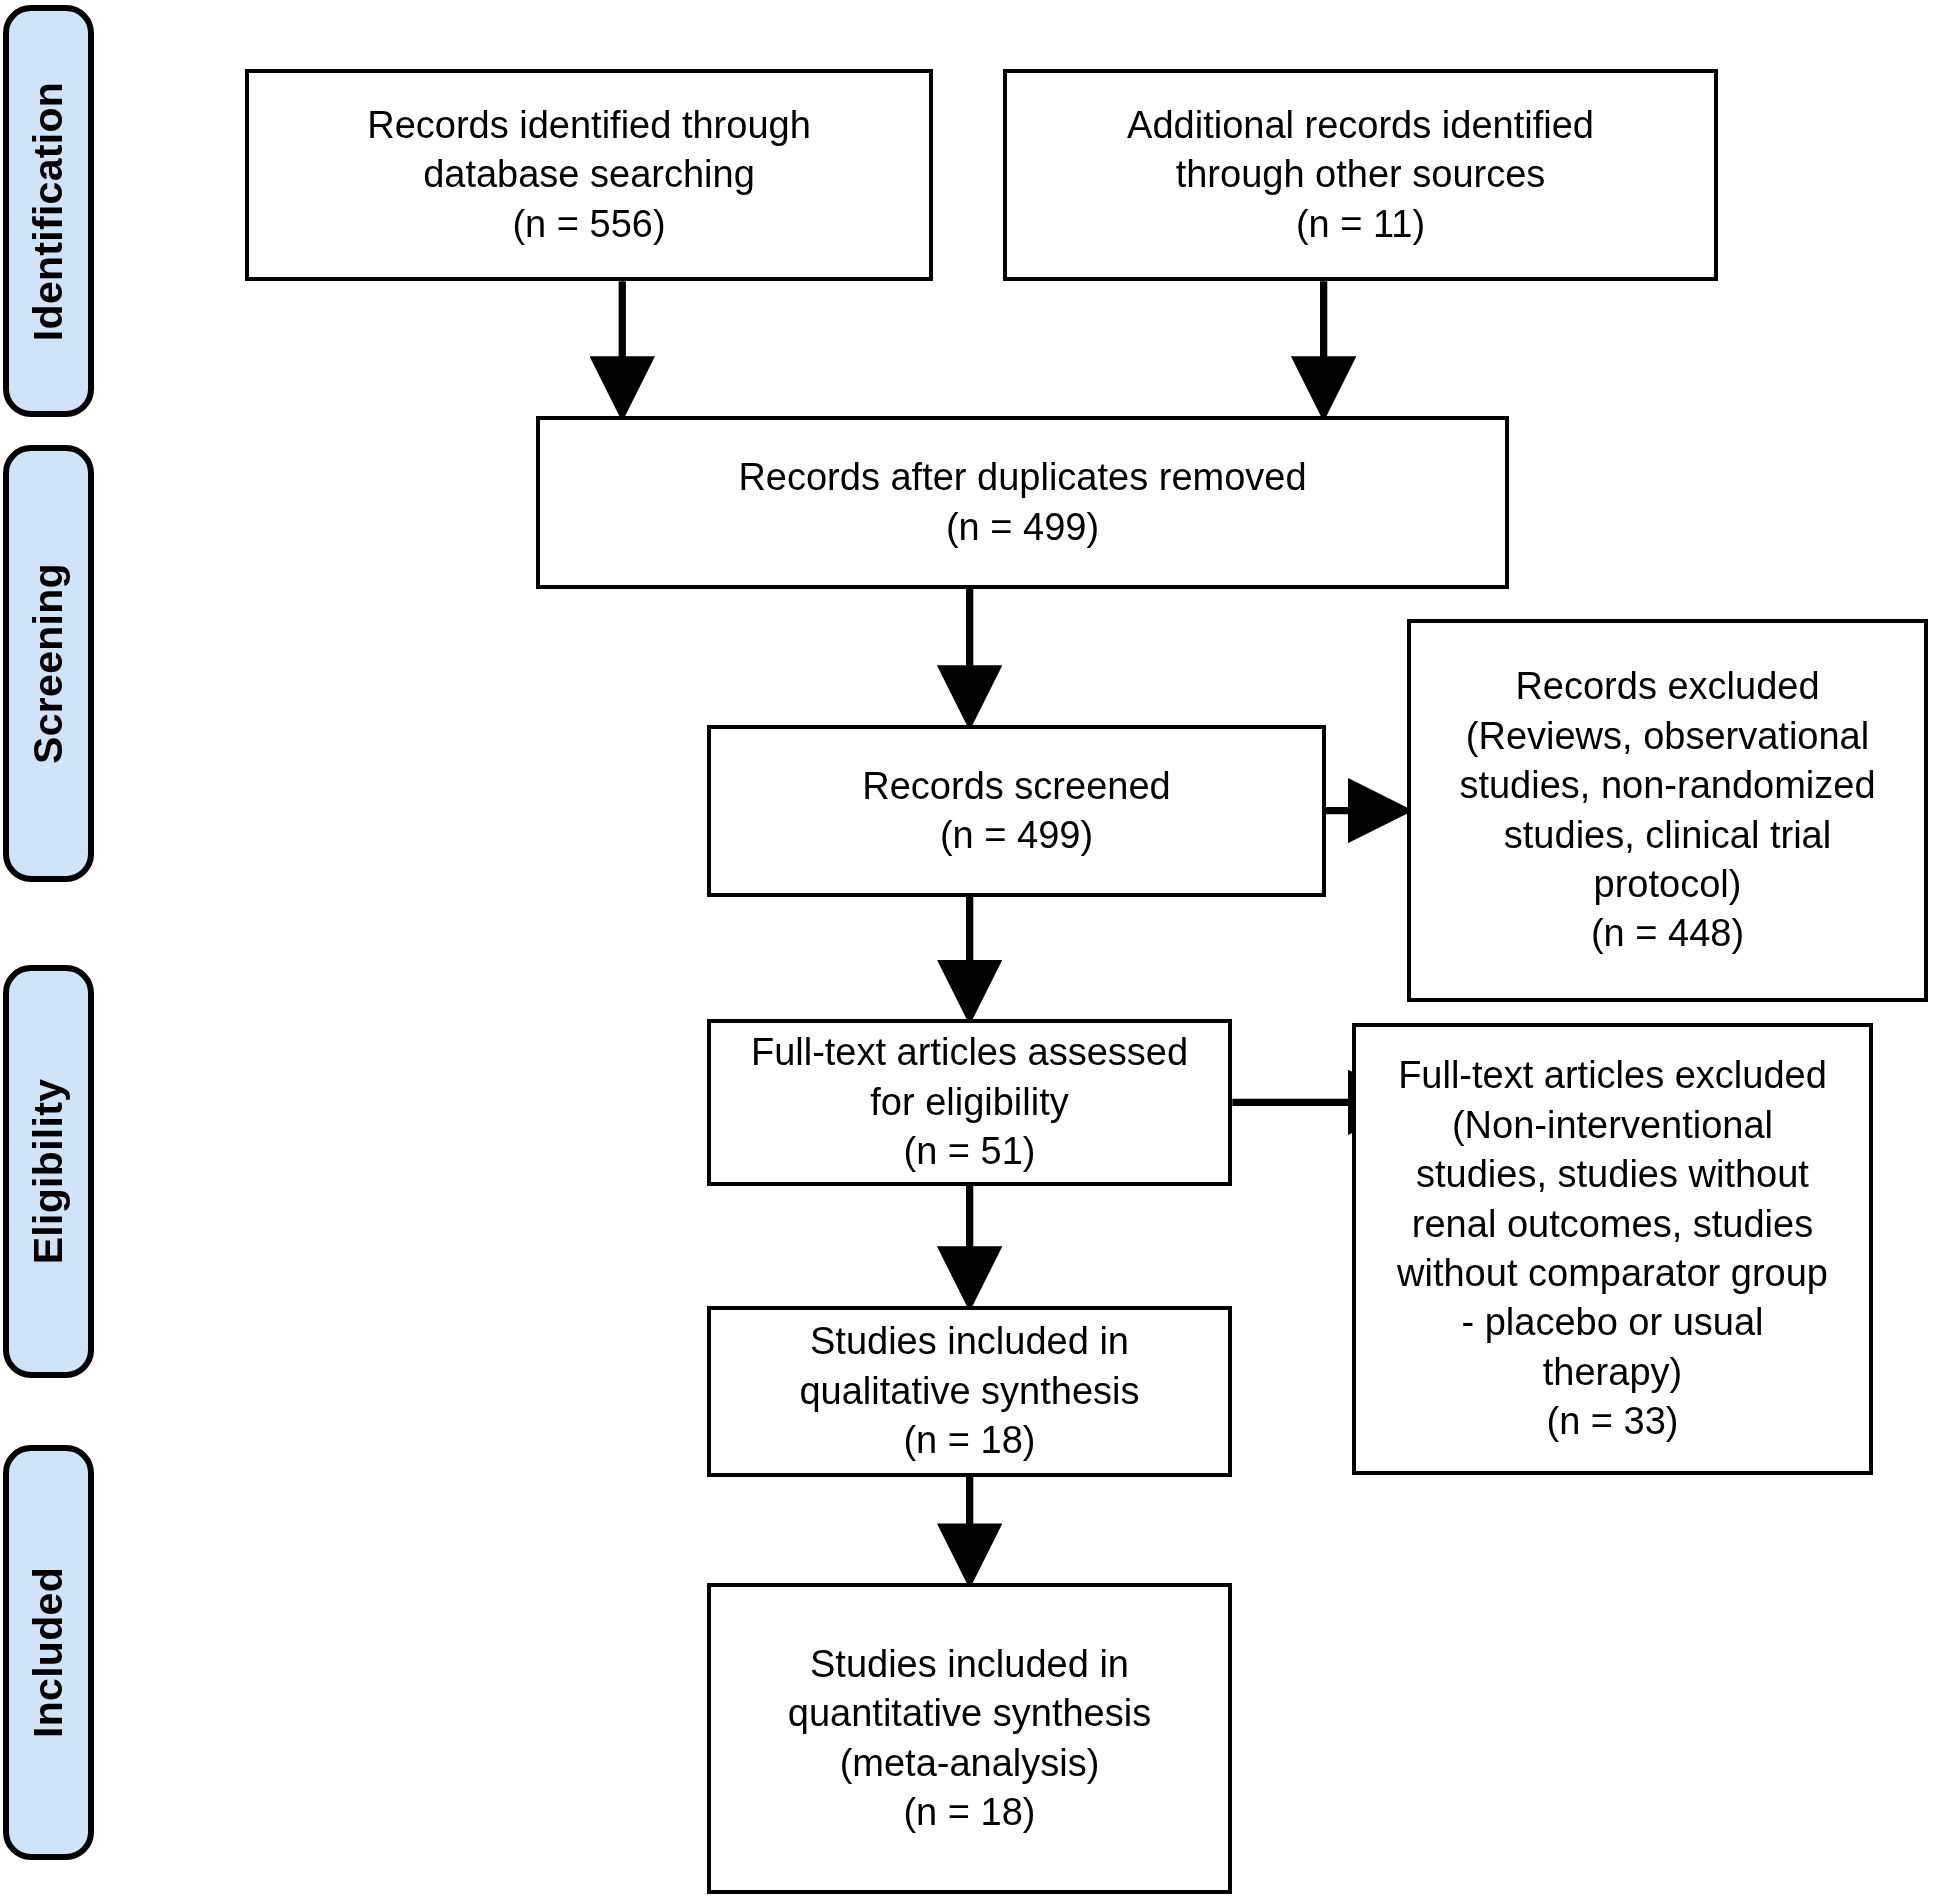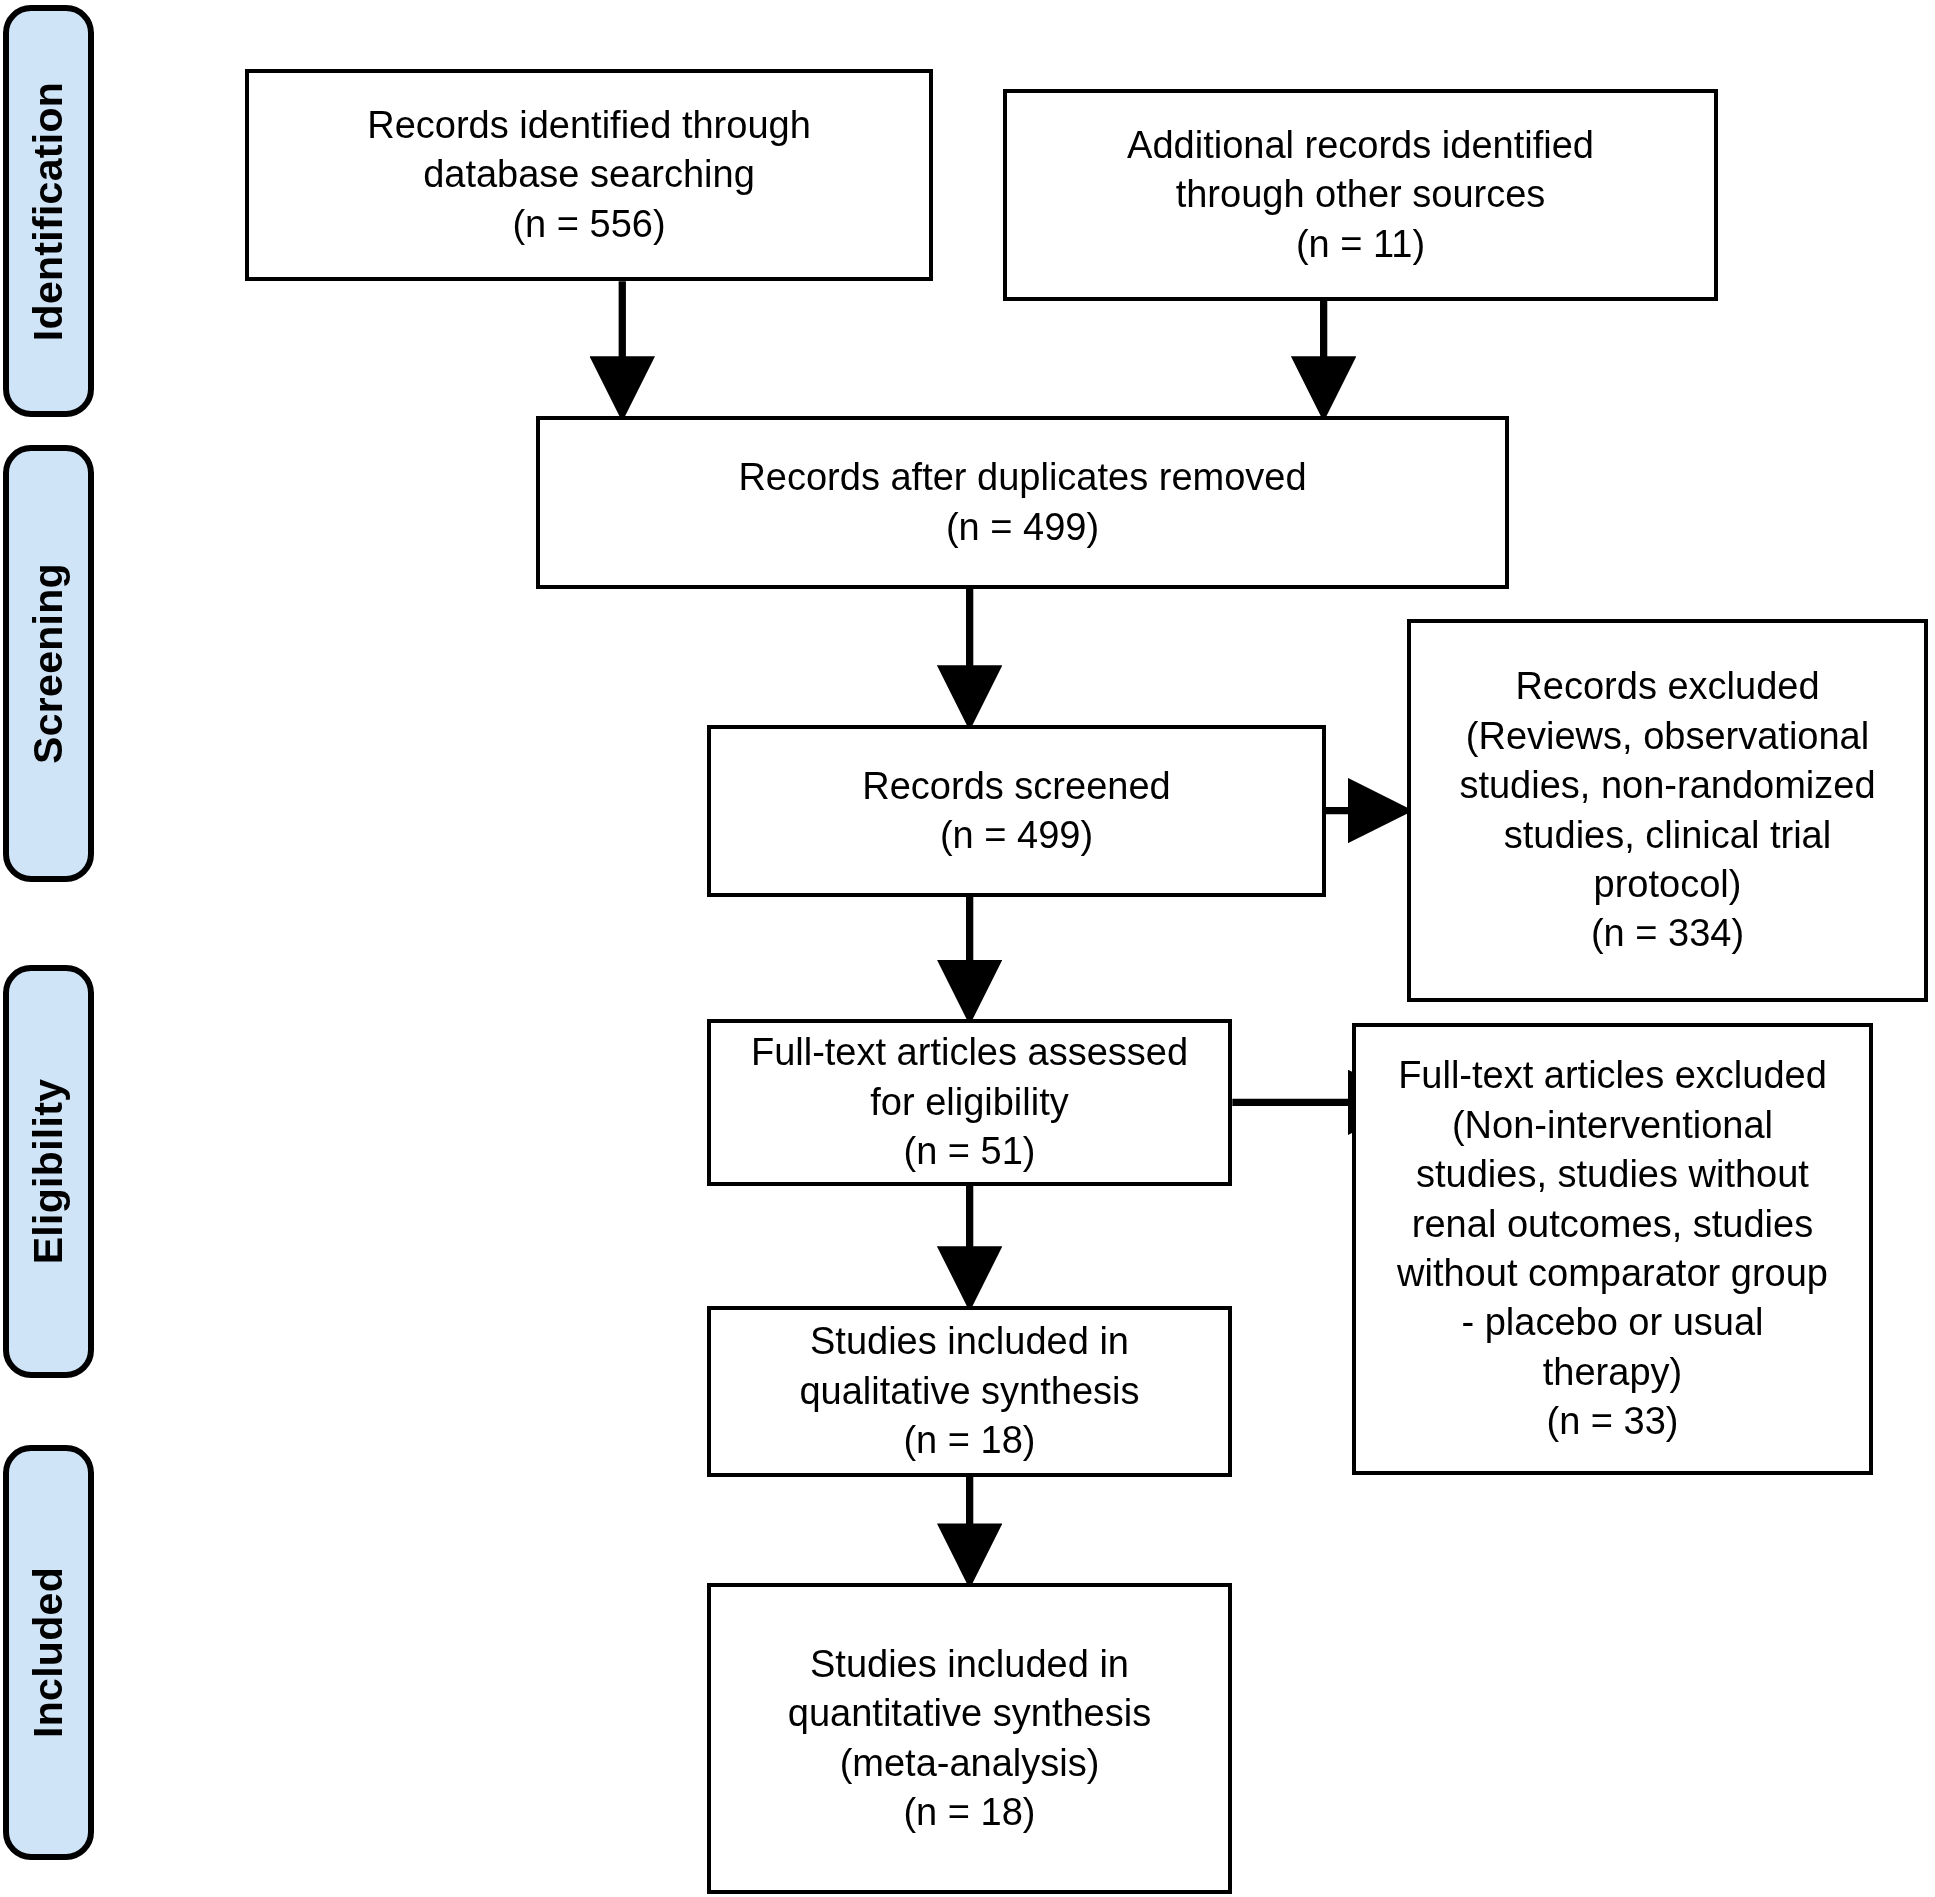--- a/index.html
+++ b/index.html
@@ -110,21 +110,21 @@
       <line x1="1465" y1="2232" x2="1465" y2="2386" stroke="#000000" stroke-width="11" marker-end="url(#arrowhead)"></line>
     </svg>
   </div>
 
   <div class="flow-box" style="left:245px; top:69px; width:688px; height:212px;">
     <span class="box-text">Records identified through
 database searching
 (n = 556)</span>
   </div>
 
-  <div class="flow-box" style="left:1003px; top:69px; width:715px; height:212px;margin-top:20px;">
+  <div class="flow-box" style="left:1003px; top:69px; width:715px; height:212px;">
     <span class="box-text">Additional records identified
 through other sources
 (n = 11)</span>
   </div>
 
   <div class="flow-box" style="left:536px; top:416px; width:973px; height:173px;text-align:center;">
     <span class="box-text">Records after duplicates removed
 (n = 499)</span>
   </div>
 
@@ -132,21 +132,21 @@
     <span class="box-text">Records screened
 (n = 499)</span>
   </div>
 
   <div class="flow-box" style="left:1407px; top:619px; width:521px; height:383px;">
     <span class="box-text">Records excluded
 (Reviews, observational
 studies, non-randomized
 studies, clinical trial
 protocol)
-(n = 334)</span>
+(n = 448)</span>
   </div>
 
   <div class="flow-box" style="left:707px; top:1019px; width:525px; height:167px;">
     <span class="box-text">Full-text articles assessed
 for eligibility
 (n = 51)</span>
   </div>
 
   <div class="flow-box" style="left:1352px; top:1023px; width:521px; height:452px;">
     <span class="box-text">Full-text articles excluded

